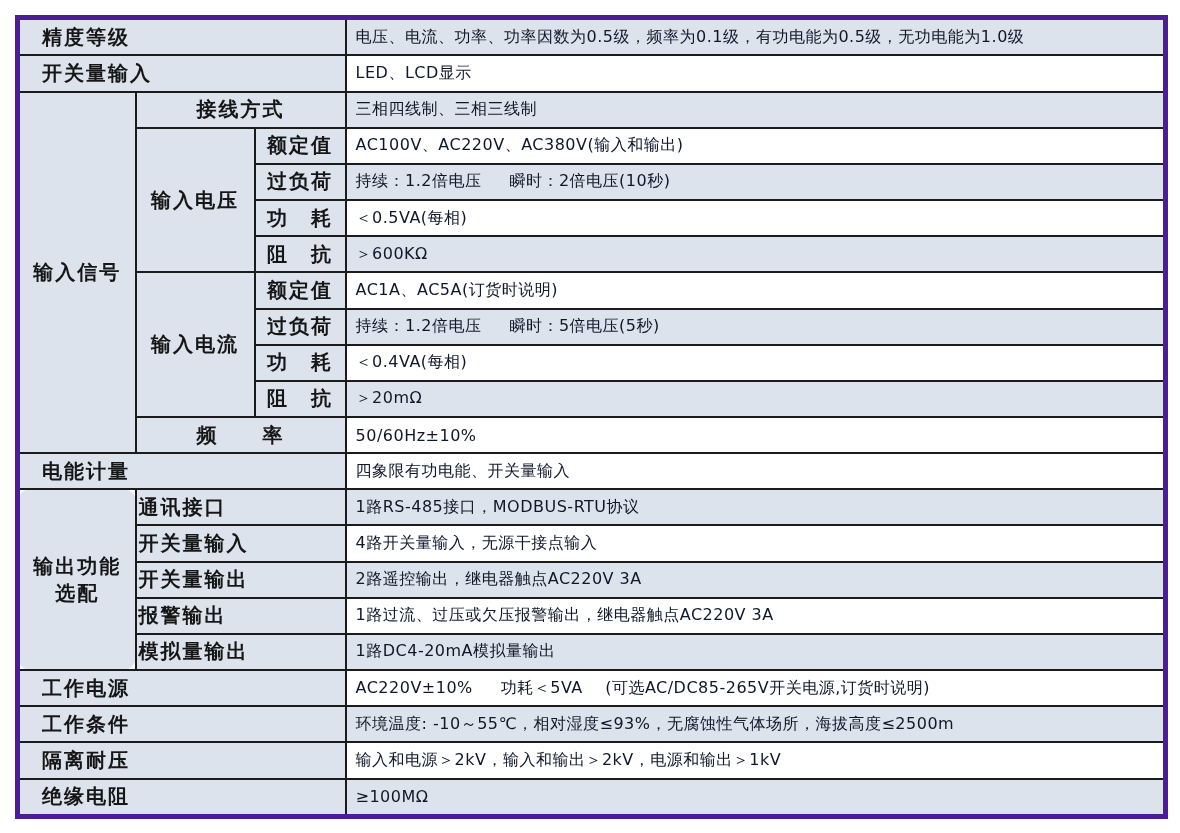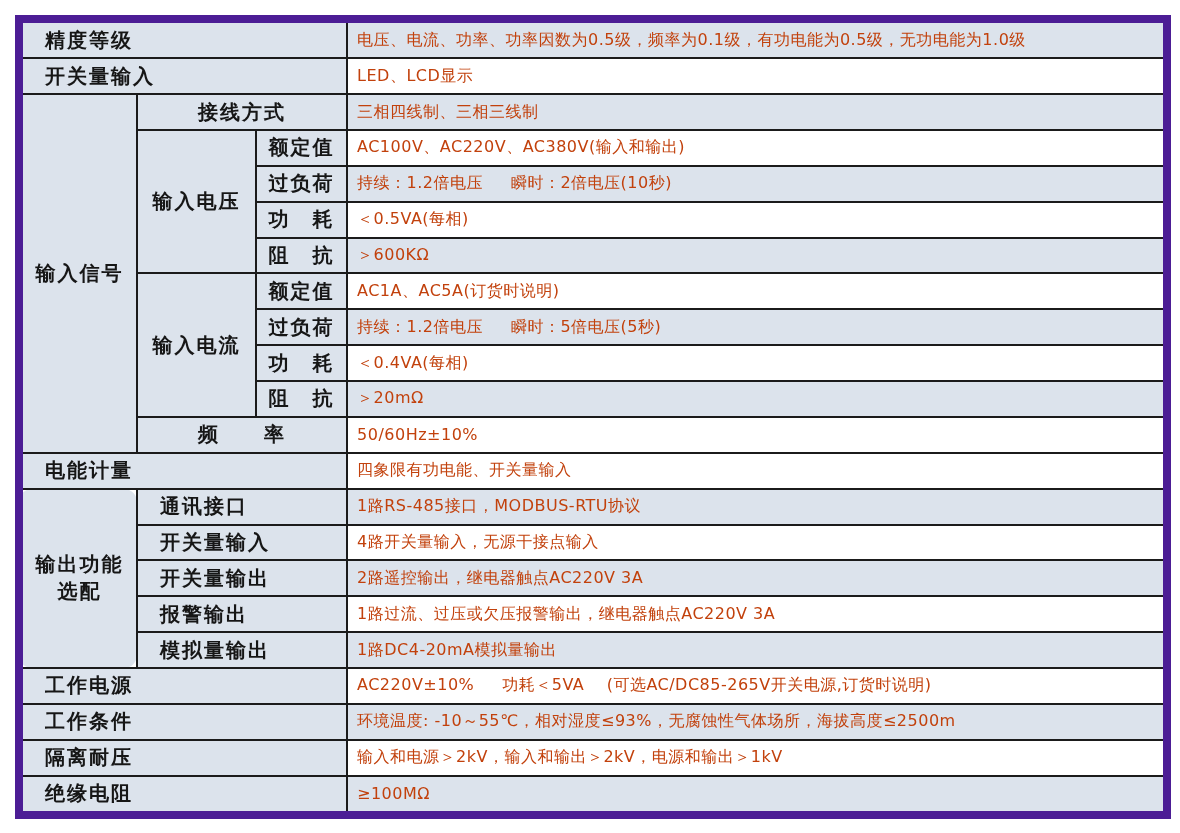--- a/index.html
+++ b/index.html
@@ -13,48 +13,48 @@
     overflow:hidden;
   }
   table.spec{
     position:absolute;
     left:15px;
     top:15px;
     width:1148px;
     height:804px;
     border-collapse:collapse;
     table-layout:fixed;
-    border:8px solid #4c1d95;
+    border:5px solid #4c1d95;
   }
   td{
     border:2px solid #1b1b1b;
     vertical-align:middle;
     overflow:hidden;
   }
   
   .lbl{
     background:#dce3ec;
     font-weight:bold;
     font-size:20px;
     letter-spacing:2px;
     color:#161616;
   }
   .lbl-left{ text-align:left; padding-left:22px; }
-  .lbl-sub{ text-align:left; padding-left:22px; }
+  .lbl-sub{ text-align:left; padding-left:2px; }
   .lbl-center{ text-align:center;margin-top:28px; }
   .lbl-wrap{ white-space:pre-line; line-height:1.35;border-radius:13px; }
   
   .val{
     font-size:16px;
     font-weight:500;
     letter-spacing:0.5px;
     text-align:left;
     padding-left:9px;
     white-space:pre;
-    color:#c2410c;
+    color:#0f172a;
   }
   .shade{ background:#dce3ec; }
   .plain{ background:#ffffff; }
 </style>
 </head>
 <body>
 
 <table class="spec">
   <colgroup>
     <col style="width:118px">

